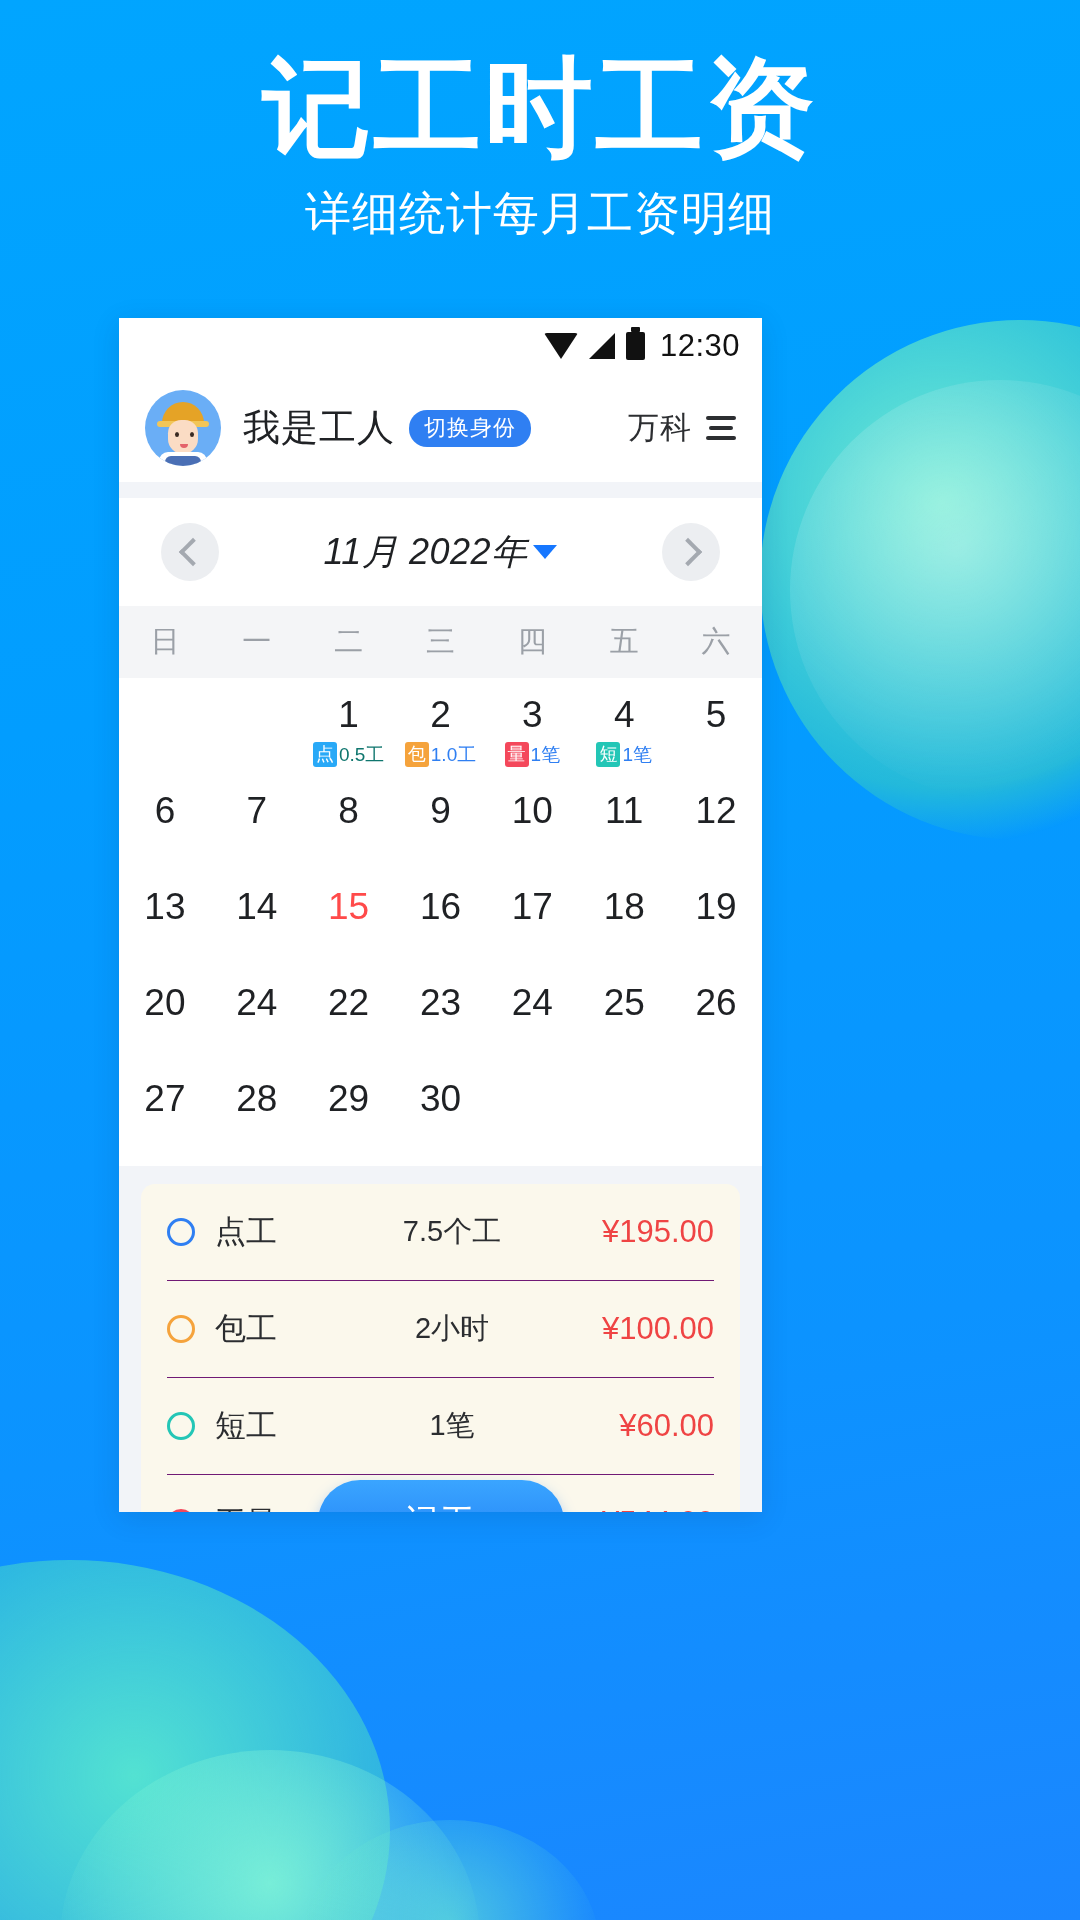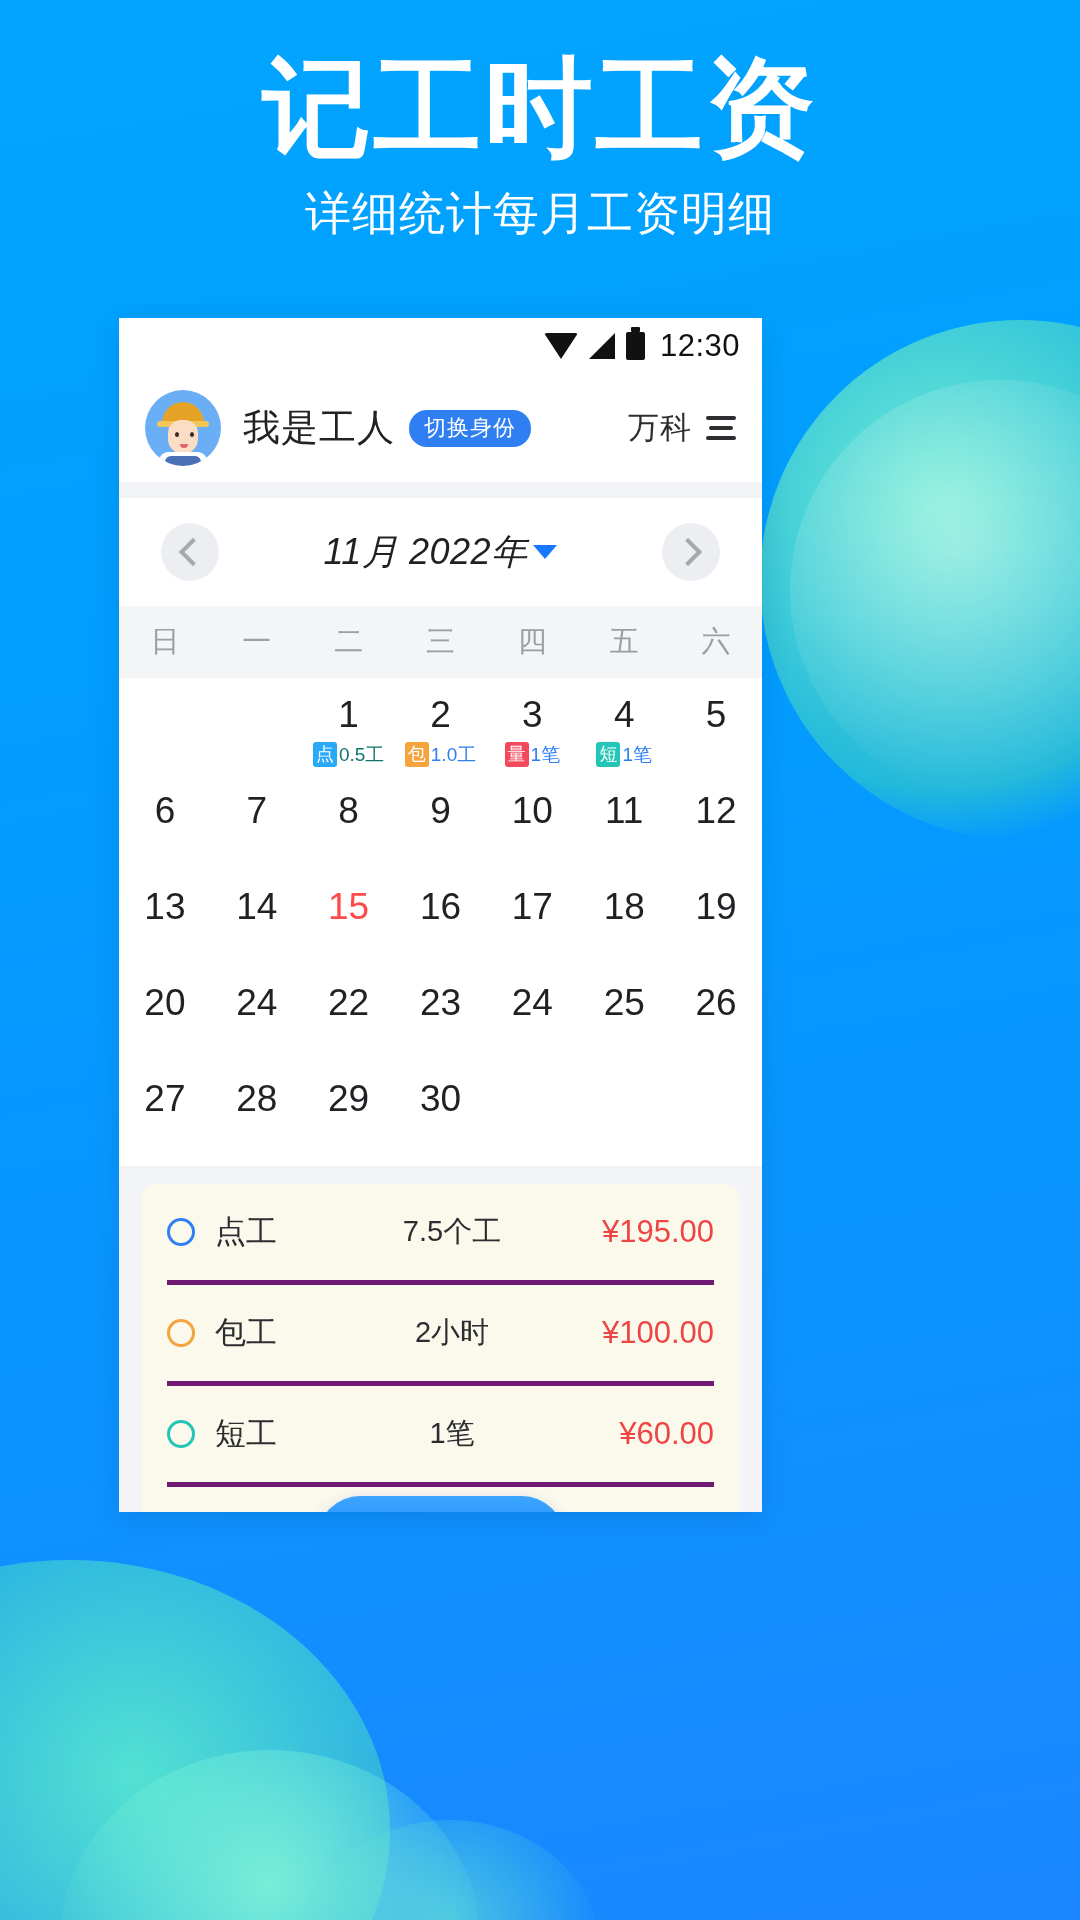--- a/index.html
+++ b/index.html
@@ -352,21 +352,21 @@
   }
   .summary {
     background: #fbf8ec;
     border-radius: 14px;
     padding: 0 26px;
   }
   .srow {
     height: 96px;
     display: flex;
     align-items: center;
-    border-bottom: 5px solid #701a75;
+    border-bottom: 1px solid #701a75;
     position: relative;
   }
   .srow:last-child { border-bottom: none; }
   .dot {
     width: 28px; height: 28px;
     border-radius: 50%;
     border: 3px solid #2f7ff2;
     box-sizing: border-box;
     flex: 0 0 auto;
   }

